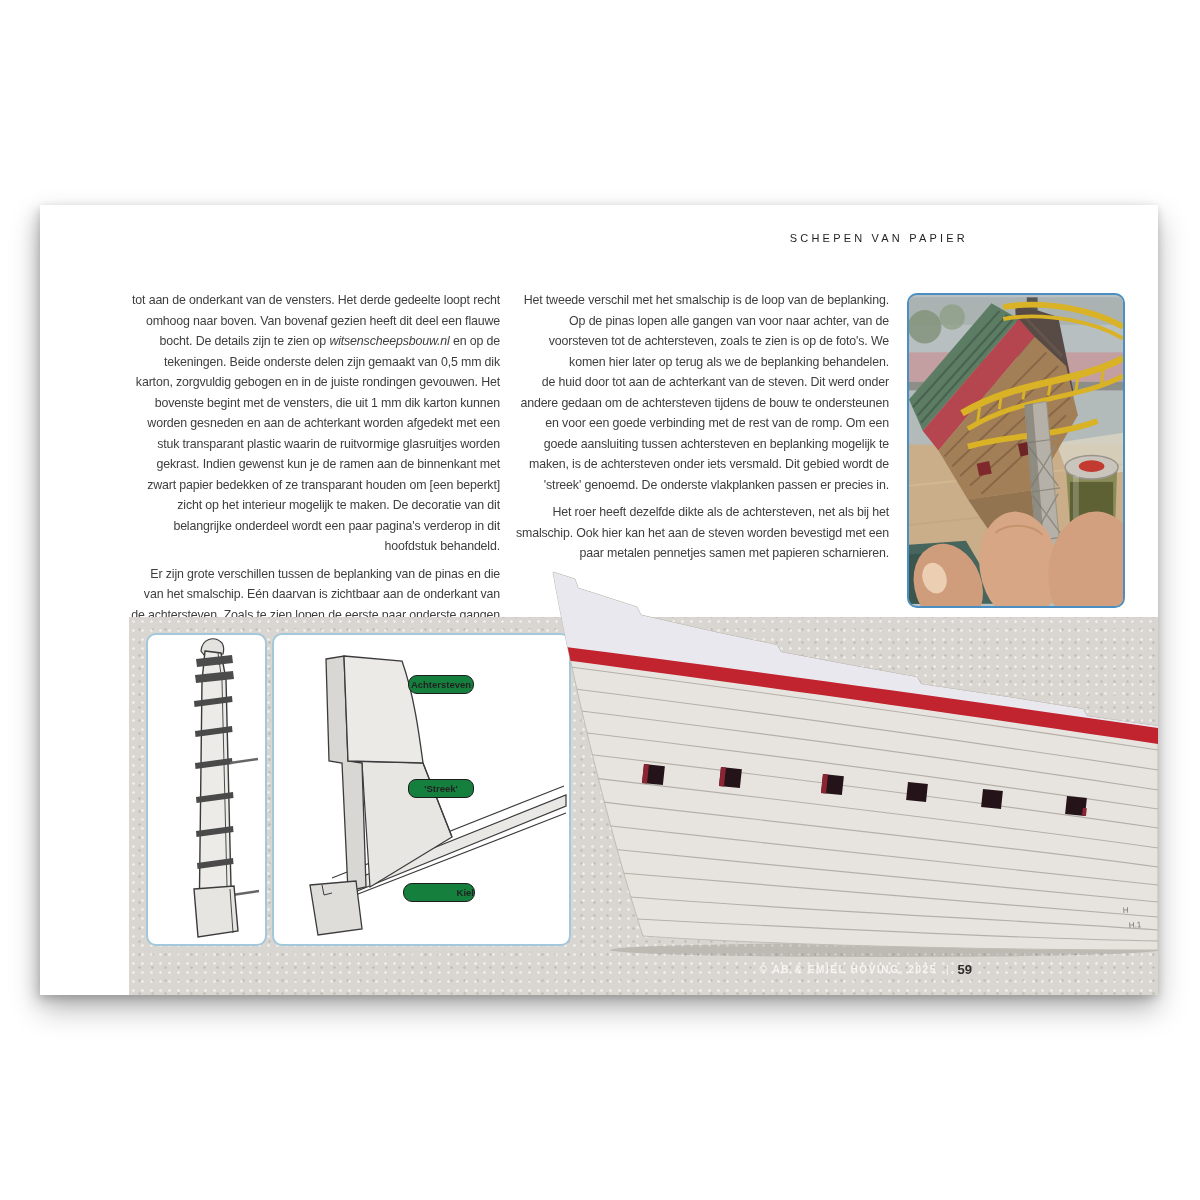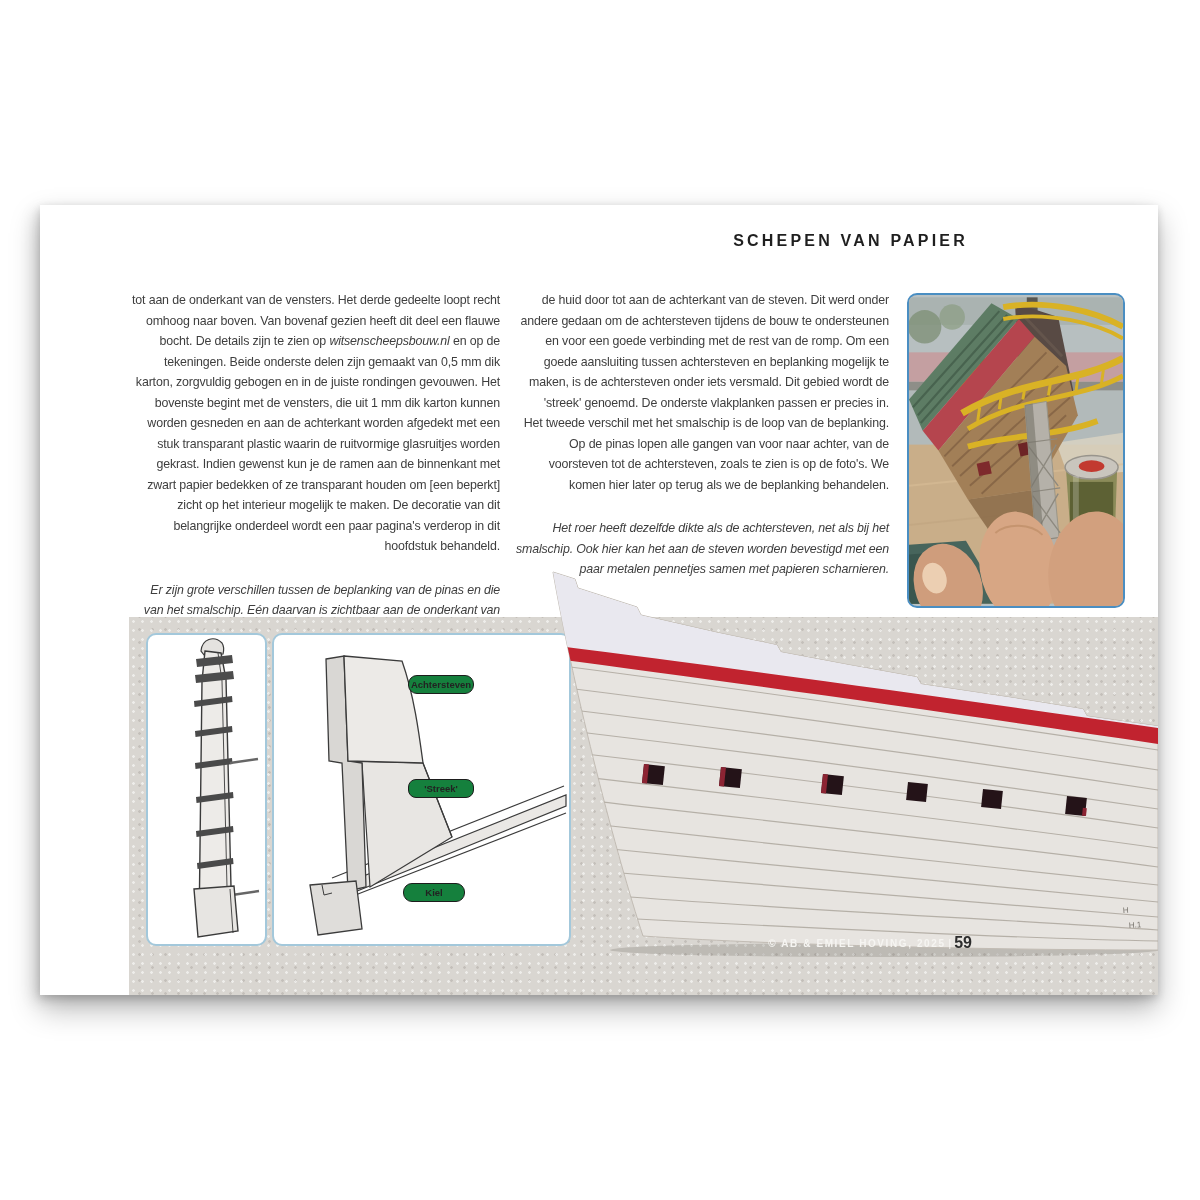--- a/index.html
+++ b/index.html
@@ -10,32 +10,32 @@
     position:relative;
     overflow:hidden;
   }
   .page{
     position:absolute;left:40px;top:205px;width:1118px;height:790px;
     background:#ffffff;
     box-shadow:0 14px 28px rgba(0,0,0,.28), 0 3px 8px rgba(0,0,0,.15), -6px 6px 14px rgba(0,0,0,.10);
   }
   .page-header{
     position:absolute;top:27px;right:190px;
-    font-size:16px;font-weight:700;letter-spacing:3.2px;color:#1f1f1f;
+    font-size:11px;font-weight:400;letter-spacing:3.2px;color:#1f1f1f;
     white-space:nowrap;
   }
   .col{
     position:absolute;top:85px;
     font-size:12.4px;line-height:20.5px;letter-spacing:-0.15px;
     color:#3e3e3e;text-align:right;
   }
   .col-left{left:88px;width:372px;}
   .col-right{left:475px;width:374px;}
   .col p{margin:0;}
-  .col p.gap{margin-top:23px;font-style:italic;}
+  .col p.gap{margin-top:7px;}
   .italic{font-style:italic;}
   .photo-top{
     position:absolute;left:867px;top:88px;width:218px;height:315px;
     border:2px solid #4a8ec2;border-radius:10px;overflow:hidden;
     box-sizing:border-box;background:#b9c1c2;z-index:8;
   }
   .photo-top svg{display:block;width:100%;height:100%;}
   .gray-band{
     position:absolute;left:89px;top:412px;width:1029px;height:378px;
     background-color:#d9d6d1;
@@ -56,48 +56,48 @@
   .diagram-box svg{display:block;width:100%;height:100%;}
   .pill{
     position:absolute;
     border:1.6px solid #1d1d1d;border-radius:9px;background:#15803d;
     font-size:9.5px;font-weight:700;color:#222;
     padding:3px 0;width:66px;text-align:center;
     box-sizing:border-box;line-height:11px;
   }
   .pill-achtersteven{left:134px;top:40px;}
   .pill-streek{left:134px;top:144px;border-radius:8px;}
-  .pill-kiel{left:129px;top:248px;width:62px;}
+  .pill-kiel{left:129px;top:248px;width:72px;text-align:right;}
   .hull-photo{
     position:absolute;left:505px;top:352px;width:613px;height:400px;z-index:6;
   }
   .hull-photo svg{display:block;width:100%;height:100%;}
   .page-footer{
-    position:absolute;top:729px;right:186px;z-index:7;
-    display:flex;align-items:center;gap:3px;white-space:nowrap;
+    position:absolute;top:757px;right:186px;z-index:7;
+    display:flex;align-items:center;gap:9px;white-space:nowrap;
   }
   .footer-copy{font-size:10px;font-weight:700;letter-spacing:1.6px;color:#f6f5f2;}
   .footer-sep{font-size:10px;color:#fdfcfa;opacity:.9;}
-  .footer-num{font-size:16px;font-weight:700;color:#2c2c2c;}
+  .footer-num{font-size:13px;font-weight:700;color:#2c2c2c;}
 </style>
 </head>
 <body>
 
 <div class="page">
 
   <div class="page-header">SCHEPEN VAN PAPIER</div>
 
   <div class="col col-left">
     <p><span>tot aan de onderkant van de vensters. Het derde gedeelte loopt recht omhoog naar boven. Van bovenaf gezien heeft dit deel een flauwe bocht. De details zijn te zien op </span><span class="italic">witsenscheepsbouw.nl</span><span> en op de tekeningen. Beide onderste delen zijn gemaakt van 0,5 mm dik karton, zorgvuldig gebogen en in de juiste rondingen gevouwen. Het bovenste begint met de vensters, die uit 1 mm dik karton kunnen worden gesneden en aan de achterkant worden afgedekt met een stuk transparant plastic waarin de ruitvormige glasruitjes worden gekrast. Indien gewenst kun je de ramen aan de binnenkant met zwart papier bedekken of ze transparant houden om [een beperkt] zicht op het interieur mogelijk te maken. De decoratie van dit belangrijke onderdeel wordt een paar pagina's verderop in dit hoofdstuk behandeld.</span></p>
     <p class="gap">Er zijn grote verschillen tussen de beplanking van de pinas en die van het smalschip. Eén daarvan is zichtbaar aan de onderkant van de achtersteven. Zoals te zien lopen de eerste paar onderste gangen van</p>
   </div>
 
   <div class="col col-right">
+    <p>Het tweede verschil met het smalschip is de loop van de beplanking. Op de pinas lopen alle gangen van voor naar achter, van de voorsteven tot de achtersteven, zoals te zien is op de foto's. We komen hier later op terug als we de beplanking behandelen.</p>
     <p>de huid door tot aan de achterkant van de steven. Dit werd onder andere gedaan om de achtersteven tijdens de bouw te ondersteunen en voor een goede verbinding met de rest van de romp. Om een goede aansluiting tussen achtersteven en beplanking mogelijk te maken, is de achtersteven onder iets versmald. Dit gebied wordt de 'streek' genoemd. De onderste vlakplanken passen er precies in.</p>
-    <p>Het tweede verschil met het smalschip is de loop van de beplanking. Op de pinas lopen alle gangen van voor naar achter, van de voorsteven tot de achtersteven, zoals te zien is op de foto's. We komen hier later op terug als we de beplanking behandelen.</p>
     <p class="gap">Het roer heeft dezelfde dikte als de achtersteven, net als bij het smalschip. Ook hier kan het aan de steven worden bevestigd met een paar metalen pennetjes samen met papieren scharnieren.</p>
   </div>
 
   <div class="photo-top">
     <svg viewBox="0 0 218 312">
 
       <rect x="0" y="0" width="218" height="152" fill="#b7bfc0"></rect>
       <rect x="0" y="0" width="218" height="28" fill="#aab3b1"></rect>
       <circle cx="16" cy="30" r="17" fill="#7f9178" opacity=".8"></circle>
       <circle cx="44" cy="20" r="13" fill="#8a9c82" opacity=".7"></circle>

